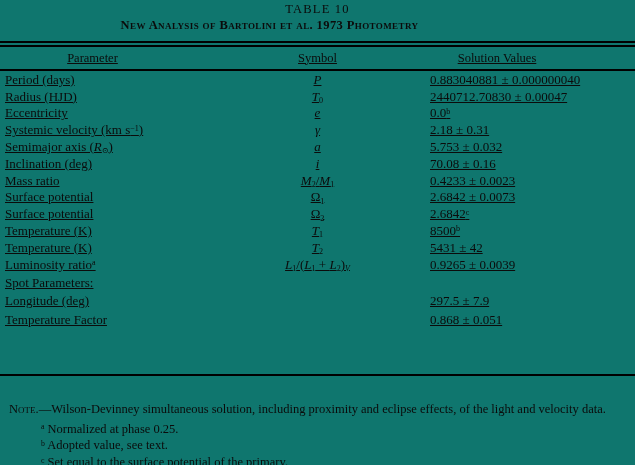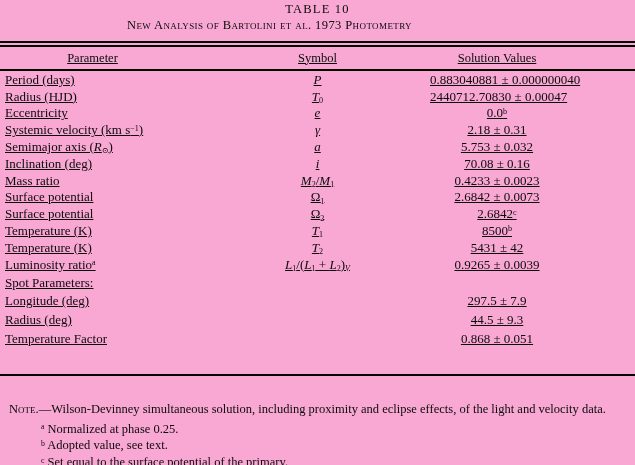--- a/index.html
+++ b/index.html
@@ -1,32 +1,32 @@
 <!DOCTYPE html>
 <html><head>
 <meta charset="utf-8">
 <style>
   html, body { margin: 0; padding: 0; background: #ffffff; }
   .page {
     position: relative;
     width: 635px;
     height: 465px;
-    background: #f9a8d4;
+    background: #0f766e;
     color: #0b0b0b;
     font-family: "Liberation Serif", "DejaVu Serif", serif;
     overflow: hidden;
   }
   .table-number {
     position: absolute; top: 2px; left: 0; width: 635px;
     text-align: center; font-size: 12.5px; letter-spacing: 1.2px;
   }
   .table-title {
     position: absolute; top: 18px; left: 0; width: 539px;
     text-align: center; font-size: 12.5px;
-    font-variant: small-caps; letter-spacing: 0.4px;
+    font-variant: small-caps; letter-spacing: 0.4px; font-weight: bold;
   }
   .rule-double {
     position: absolute; top: 41px; left: 0; width: 635px; height: 6px;
     border-top: 2px solid #000; border-bottom: 2px solid #000;
     box-sizing: border-box;
   }
   table.data-table {
     position: absolute; top: 47px; left: 0; width: 635px;
     border-collapse: collapse; table-layout: fixed;
     font-size: 13px;
@@ -41,21 +41,21 @@
     border-bottom: 2px solid #000;
   }
   th.h-param { padding-right: 20px; }
   th.h-val, td.val { padding-right: 71px; }
   tbody td {
     padding: 0; height: 16.8px; line-height: 13px; vertical-align: middle;
     white-space: nowrap; overflow: visible;
   }
   td.param { text-align: left; padding-left: 5px; }
   td.sym   { text-align: center; }
-  td.val   { text-align: center; margin-left: 48px; }
+  td.val   { text-align: left; margin-left: 48px; }
   tr.spot-head td { height: 19px; }
   tr.spot td { height: 18.6px; }
   sup { font-size: 0.62em; line-height: 0; vertical-align: baseline; position: relative; top: -0.45em; }
   sub { font-size: 0.62em; line-height: 0; vertical-align: baseline; position: relative; top: 0.28em; }
   .rule-bottom {
     position: absolute; top: 374px; left: 0; width: 635px; height: 0;
     border-top: 2px solid #000;
   }
   .notes {
     position: absolute; top: 402px; left: 0; width: 635px;
@@ -156,25 +156,20 @@
         <td class="param">Spot Parameters:</td>
         <td class="sym"></td>
         <td class="val"></td>
       </tr>
       <tr class="spot">
         <td class="param">Longitude (deg)</td>
         <td class="sym"></td>
         <td class="val">297.5 ± 7.9</td>
       </tr>
       <tr class="spot">
-        <td class="param">Radius (deg)</td>
-        <td class="sym"></td>
-        <td class="val">44.5 ± 9.3</td>
-      </tr>
-      <tr class="spot">
         <td class="param">Temperature Factor</td>
         <td class="sym"></td>
         <td class="val">0.868 ± 0.051</td>
       </tr>
     </tbody>
   </table>
 
   <div class="rule-bottom"></div>
 
   <div class="notes">

